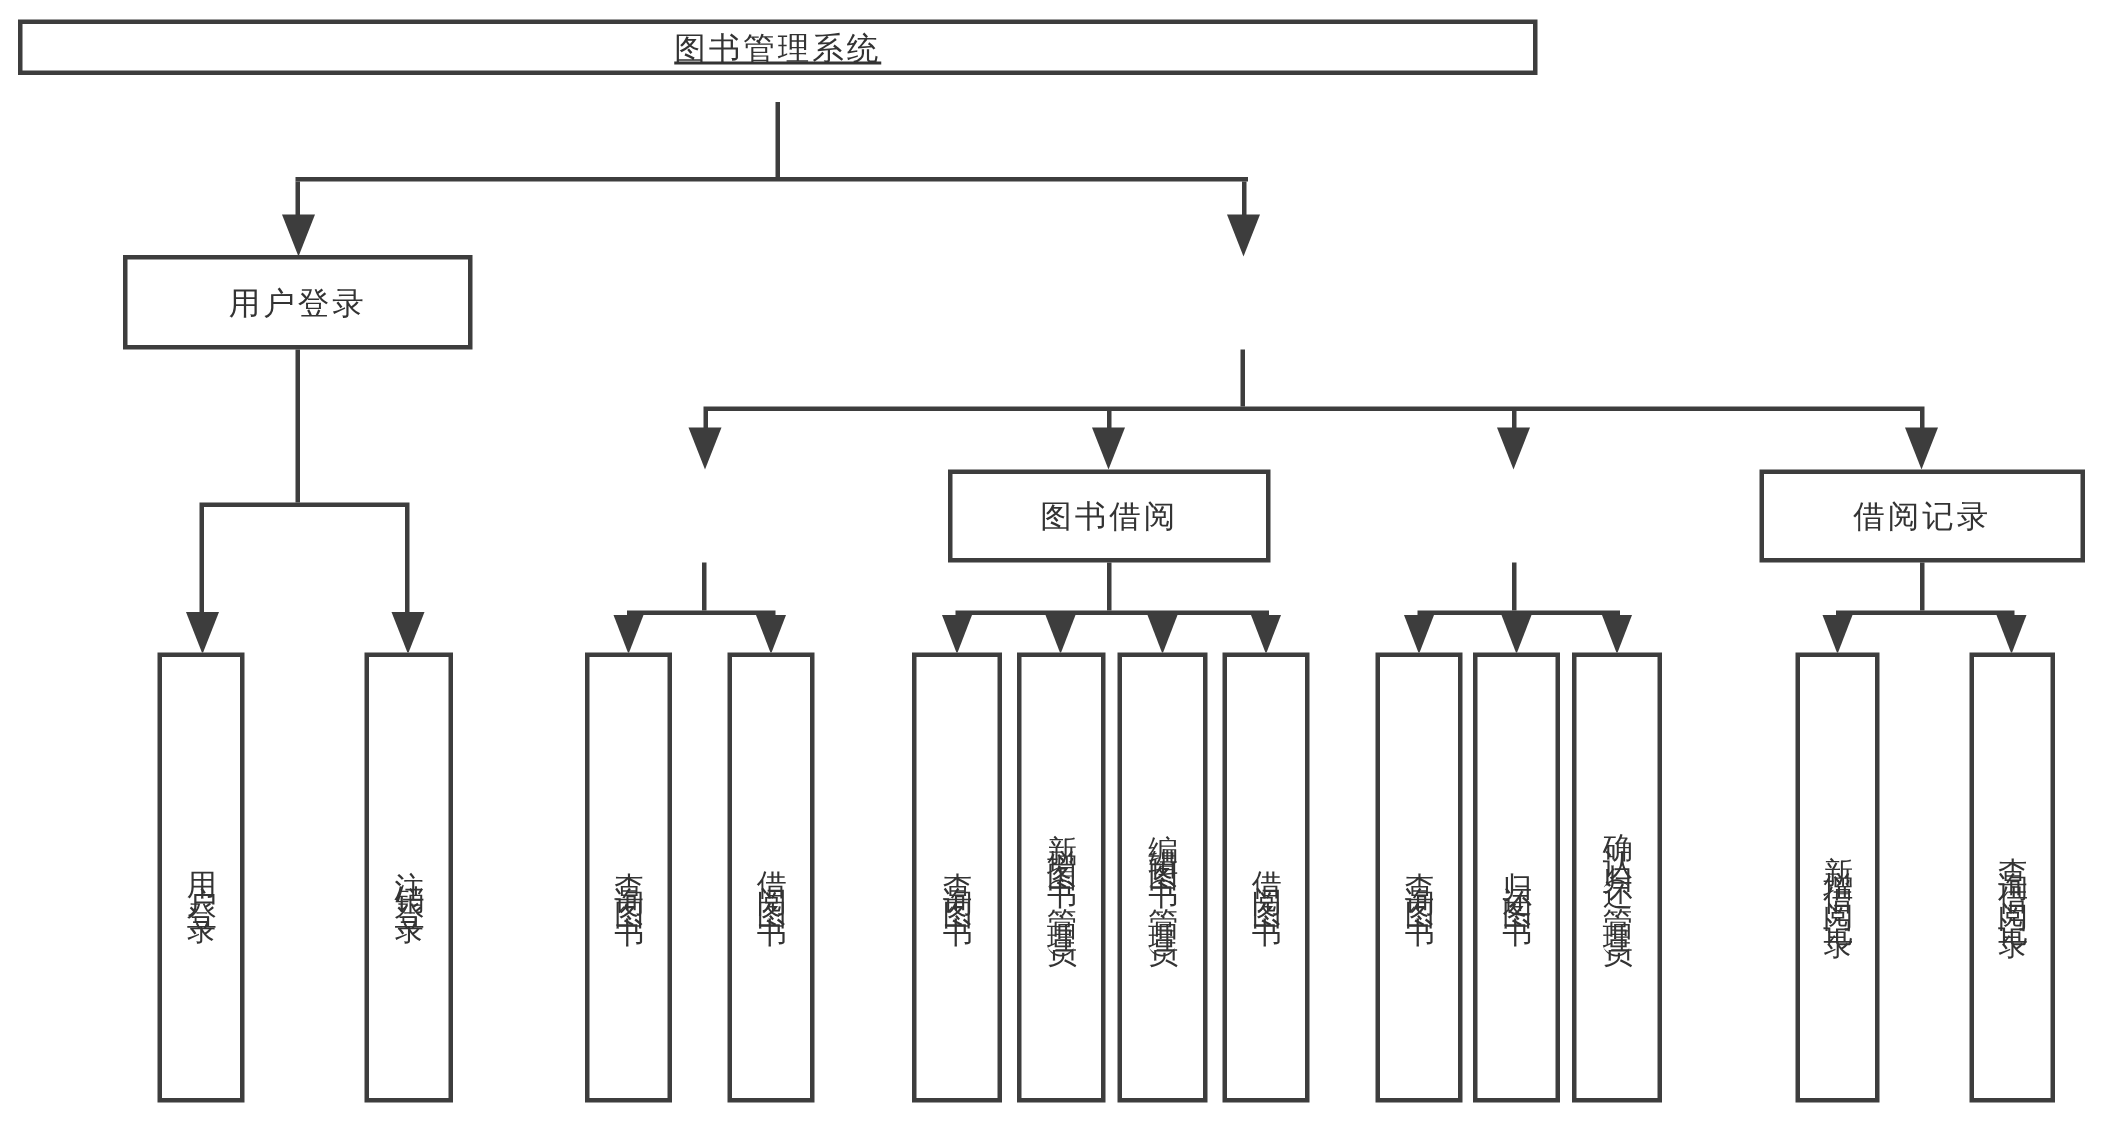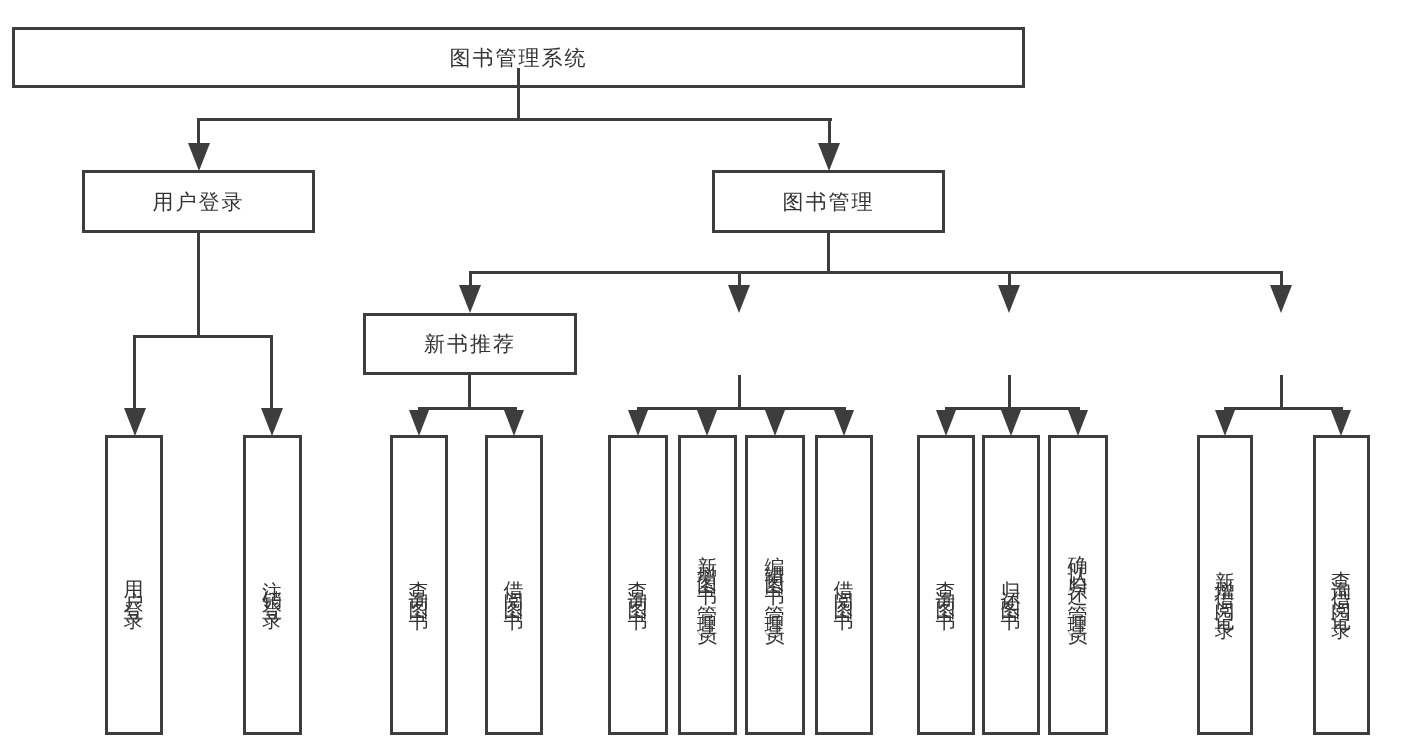--- a/index.html
+++ b/index.html
@@ -66,58 +66,58 @@
     white-space:nowrap;
     z-index:5;
     letter-spacing:1px;
   }
 </style>
 </head>
 <body>
 
 <div class="diagram">
 
-  <div class="node" style="left:12px;top:27px;width:1013px;height:61px;">
+  <div class="node" style="left:12px;top:13px;width:1013px;height:37px;text-decoration:underline;">
     <span class="hlabel">图书管理系统</span>
   </div>
 
   <div class="ln" style="left:517px;top:68px;width:3px;height:50px;"></div>
   <div class="ln" style="left:197px;top:118px;width:635px;height:3px;"></div>
   <div class="ln" style="left:197px;top:121px;width:3px;height:26px;"></div>
   <div class="ah" style="left:188px;top:143px;"></div>
   <div class="ln" style="left:828px;top:121px;width:3px;height:26px;"></div>
   <div class="ah" style="left:818px;top:143px;"></div>
 
   <div class="node" style="left:82px;top:170px;width:233px;height:63px;">
     <span class="hlabel">用户登录</span>
-  </div>
-  <div class="node" style="left:712px;top:170px;width:233px;height:63px;">
-    <span class="hlabel">图书管理</span>
   </div>
 
   <div class="ln" style="left:197px;top:233px;width:3px;height:102px;"></div>
   <div class="ln" style="left:133px;top:335px;width:140px;height:3px;"></div>
   <div class="ln" style="left:133px;top:338px;width:3px;height:72px;"></div>
   <div class="ah" style="left:124px;top:408px;"></div>
   <div class="ln" style="left:270px;top:338px;width:3px;height:72px;"></div>
   <div class="ah" style="left:261px;top:408px;"></div>
 
   <div class="ln" style="left:827px;top:233px;width:3px;height:38px;"></div>
   <div class="ln" style="left:469px;top:271px;width:814px;height:3px;"></div>
   <div class="ln" style="left:469px;top:274px;width:3px;height:14px;"></div>
   <div class="ah" style="left:459px;top:285px;"></div>
   <div class="ln" style="left:738px;top:274px;width:3px;height:14px;"></div>
   <div class="ah" style="left:728px;top:285px;"></div>
   <div class="ln" style="left:1008px;top:274px;width:3px;height:14px;"></div>
   <div class="ah" style="left:998px;top:285px;"></div>
   <div class="ln" style="left:1280px;top:274px;width:3px;height:14px;"></div>
   <div class="ah" style="left:1270px;top:285px;"></div>
 
-  <div class="node" style="left:363px;top:313px;width:214px;height:62px;">
-    <span class="hlabel">新书推荐</span>
+  <div class="node" style="left:632px;top:313px;width:215px;height:62px;">
+    <span class="hlabel">图书借阅</span>
+  </div>
+  <div class="node" style="left:1173px;top:313px;width:217px;height:62px;">
+    <span class="hlabel">借阅记录</span>
   </div>
 
   <div class="ln" style="left:468px;top:375px;width:3px;height:32px;"></div>
   <div class="ln" style="left:418px;top:407px;width:99px;height:3px;"></div>
   <div class="ah small" style="left:409px;top:410px;"></div>
   <div class="ah small" style="left:504px;top:410px;"></div>
 
   <div class="ln" style="left:738px;top:375px;width:3px;height:32px;"></div>
   <div class="ln" style="left:637px;top:407px;width:209px;height:3px;"></div>
   <div class="ah small" style="left:628px;top:410px;"></div>

